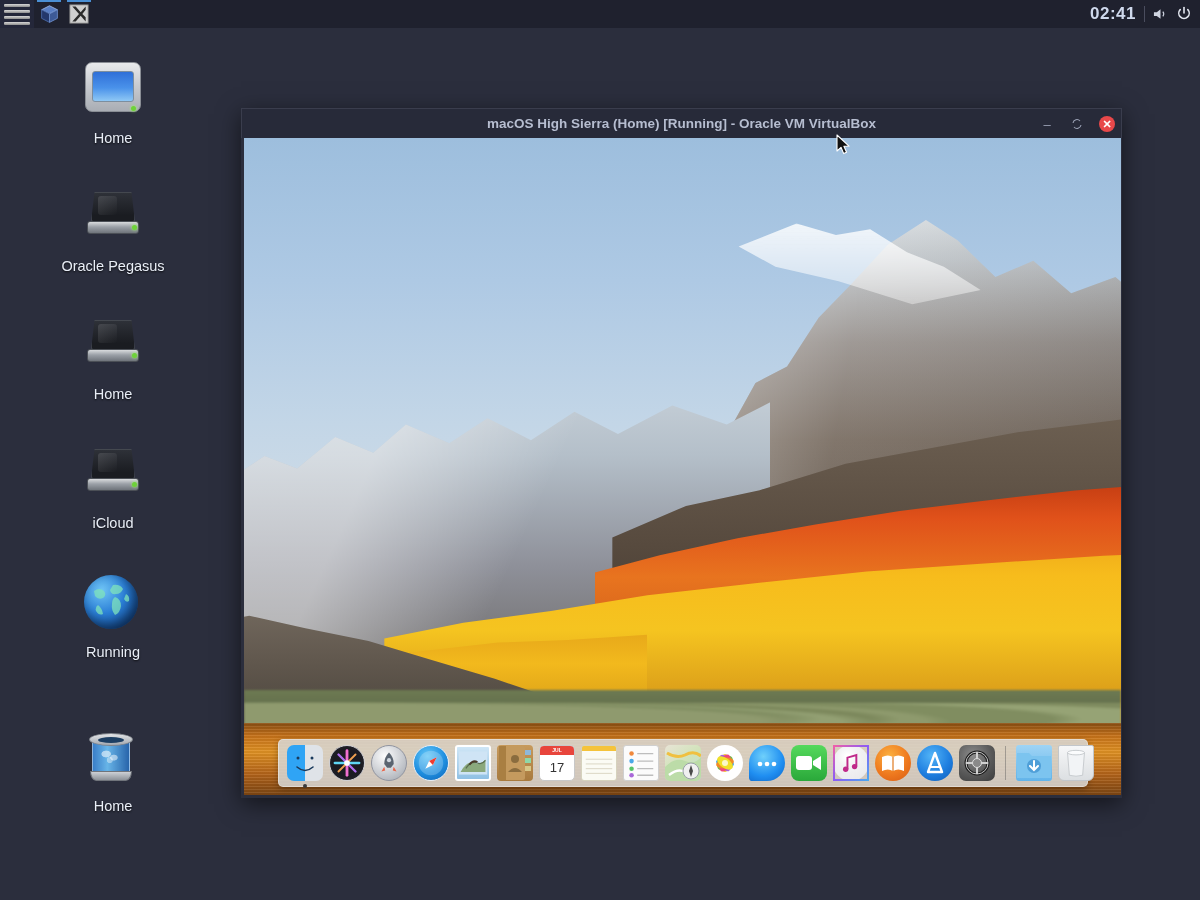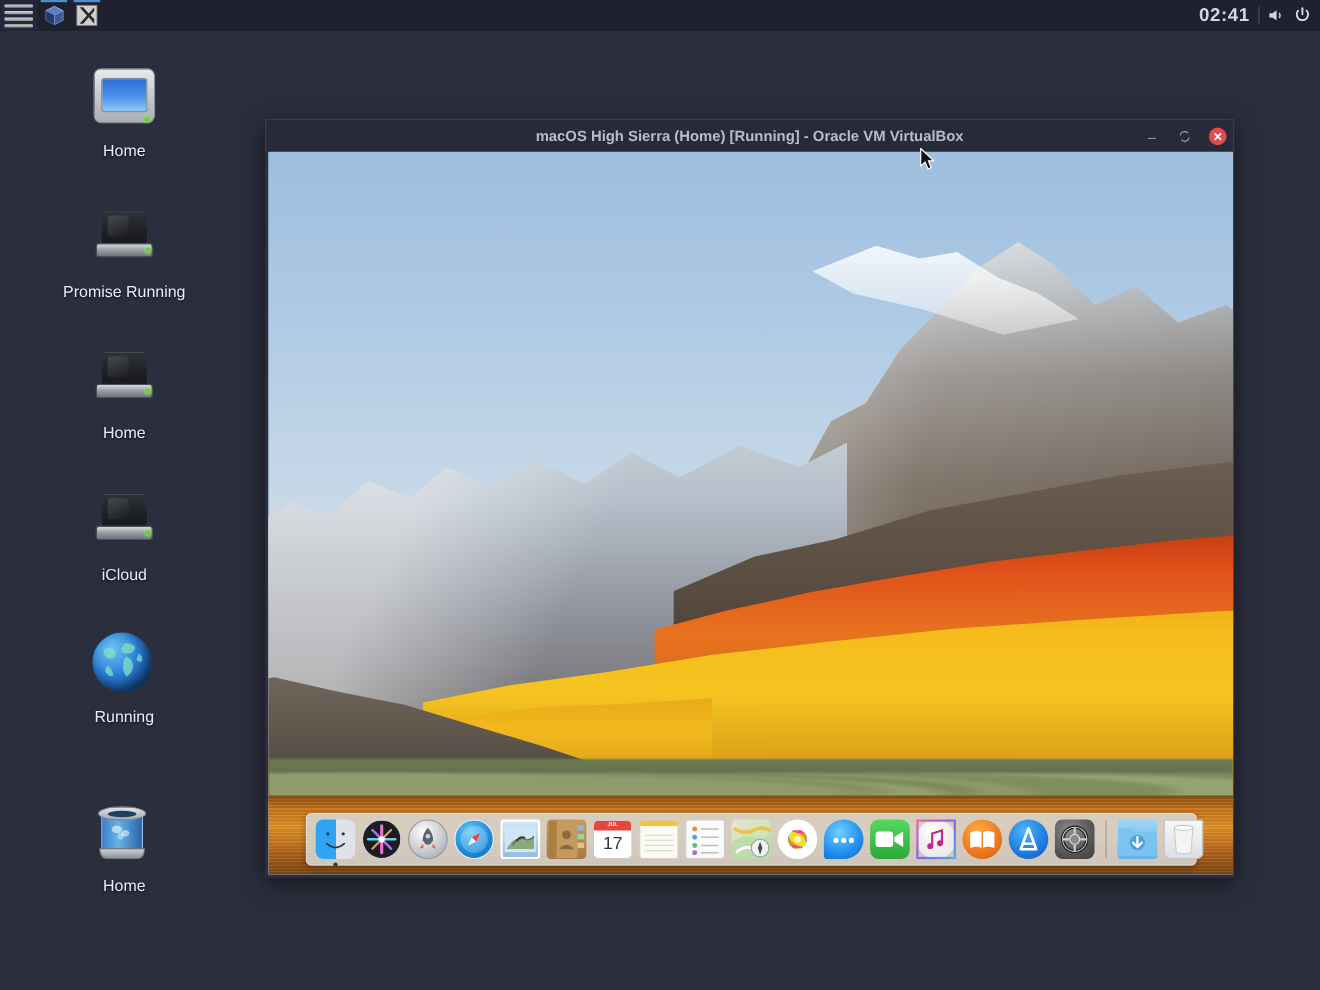--- a/index.html
+++ b/index.html
@@ -295,21 +295,21 @@
   .siri{ background:radial-gradient(circle at 50% 50%,#1b1b22 0 58%,#2b2b33 100%); border:1.5px solid #d0d0d4; }
   .launchpad{ background:radial-gradient(circle at 38% 30%,#fdfdfd 0%,#c9ccd1 55%,#9ea3ab 100%); border:1px solid #9094a0; }
   .safari{ background:radial-gradient(circle at 40% 30%,#64c8f8 0%,#1f8fe0 55%,#0f62b5 100%); border:1.5px solid #e8eef5; }
   .mail{ background:linear-gradient(to bottom,#cfe6f6,#8fc0e4); border:2px solid #fff; border-radius:3px; }
   .contacts{ background:linear-gradient(to bottom,#c79a5c,#a87a3e); border-radius:4px; }
   .calendar{ background:#fff; border-radius:5px; border:1px solid #c8c8c8; }
   .calendar .cal-top{ position:absolute; left:0; right:0; top:0; height:9px; background:#e8453c; }
   .calendar .cal-top span{ display:block; text-align:center; color:#fff; font-size:5px; font-weight:bold; line-height:9px; }
   .calendar .cal-day{ position:absolute; left:0; right:0; top:9px; bottom:0;
     display:flex; align-items:center; justify-content:center;
-    font-size:16px; font-weight:300; color:#333; }
+    font-size:13px; font-weight:300; color:#333; }
   .notes{ background:linear-gradient(to bottom,#f5c33b 0 14%,#fbfbf4 14% 100%); border:1px solid #d6d2bd; border-radius:3px; }
   .reminders{ background:#fbfbfb; border:1px solid #cfcfcf; border-radius:3px; }
   .maps{ background:linear-gradient(145deg,#e8e4d6 0%,#cfe3b8 50%,#bcd9ef 100%); border-radius:5px; }
   .photos{ background:#fff; border-radius:50%; }
   .messages{ background:radial-gradient(circle at 40% 32%,#6fd0fb 0%,#1f8ef1 60%,#0f63c4 100%); border-radius:50% 50% 50% 10%; }
   .facetime{ background:linear-gradient(to bottom,#55d95c,#2aa83a); border-radius:8px; }
   .itunes{ background:radial-gradient(circle at 40% 30%,#fff 0 6%,#f2f2f4 35%,#e8e8ea 100%);
            border:2.5px solid; border-image:linear-gradient(135deg,#f05fa8,#8b5cf6,#4aa8f0) 1; border-radius:50%; }
   .ibooks{ background:radial-gradient(circle at 40% 30%,#fbb040 0%,#ef7a1f 55%,#d75a12 100%); }
   .appstore{ background:radial-gradient(circle at 40% 30%,#52b4f7 0%,#1f7fe0 55%,#0f5cb8 100%); }
@@ -384,21 +384,21 @@
 </div>
 
 <div class="desk-icon" style="left:48px; top:188px;">
   <div class="glyph">
     <div class="ico-drive">
         <div class="top"></div>
         <div class="base"></div>
         <div class="led"></div>
       </div>
   </div>
-  <div class="lbl">Promise Running</div>
+  <div class="lbl">Oracle Pegasus</div>
 </div>
 
 <div class="desk-icon" style="left:48px; top:316px;">
   <div class="glyph">
     <div class="ico-drive">
         <div class="top"></div>
         <div class="base"></div>
         <div class="led"></div>
       </div>
   </div>

